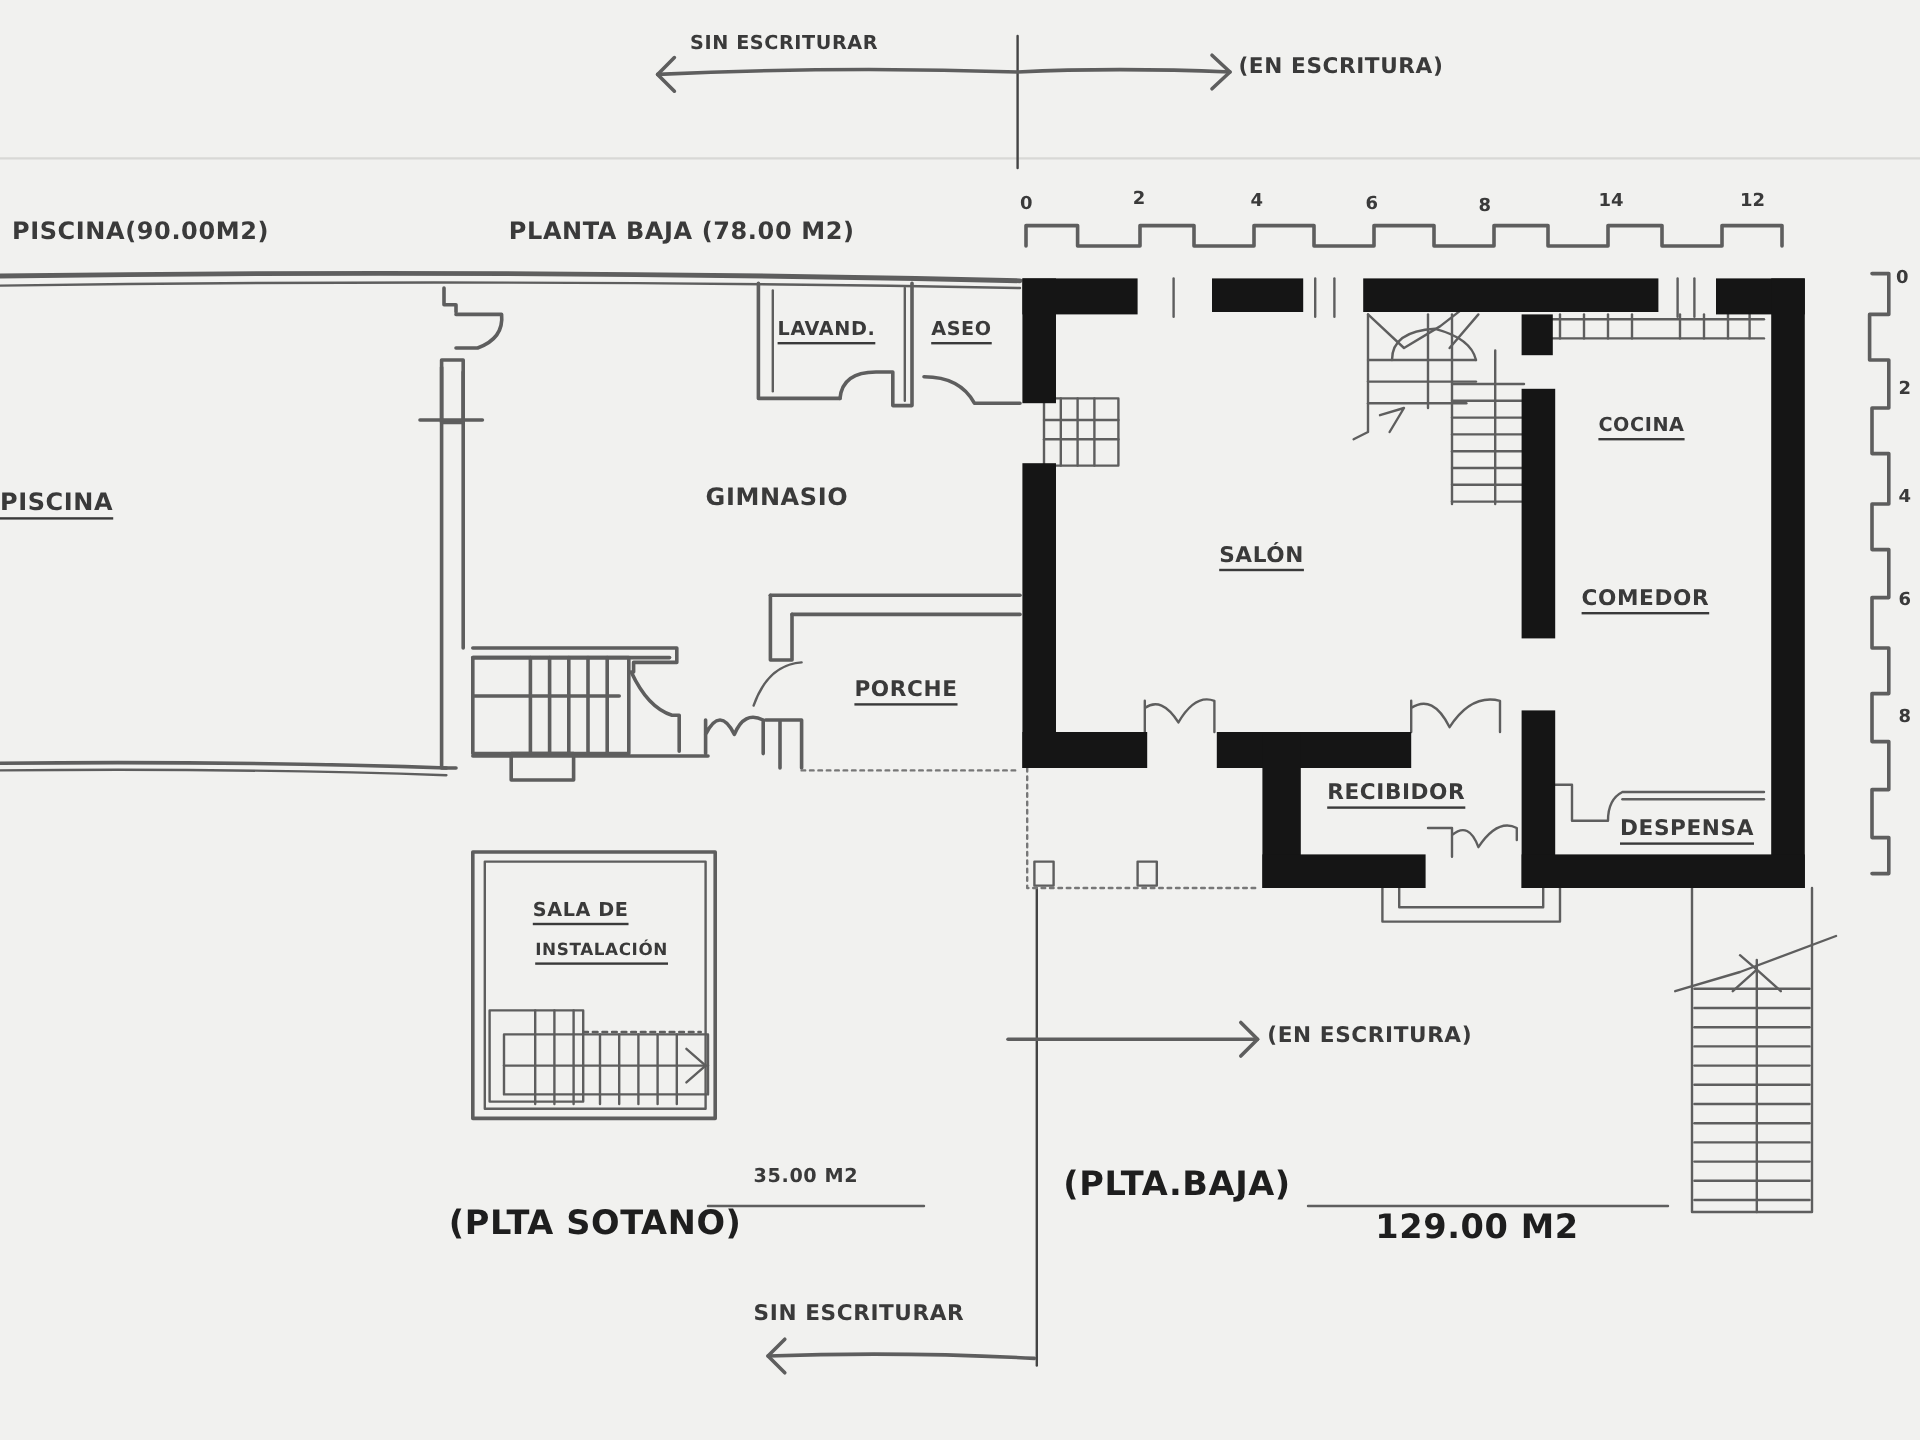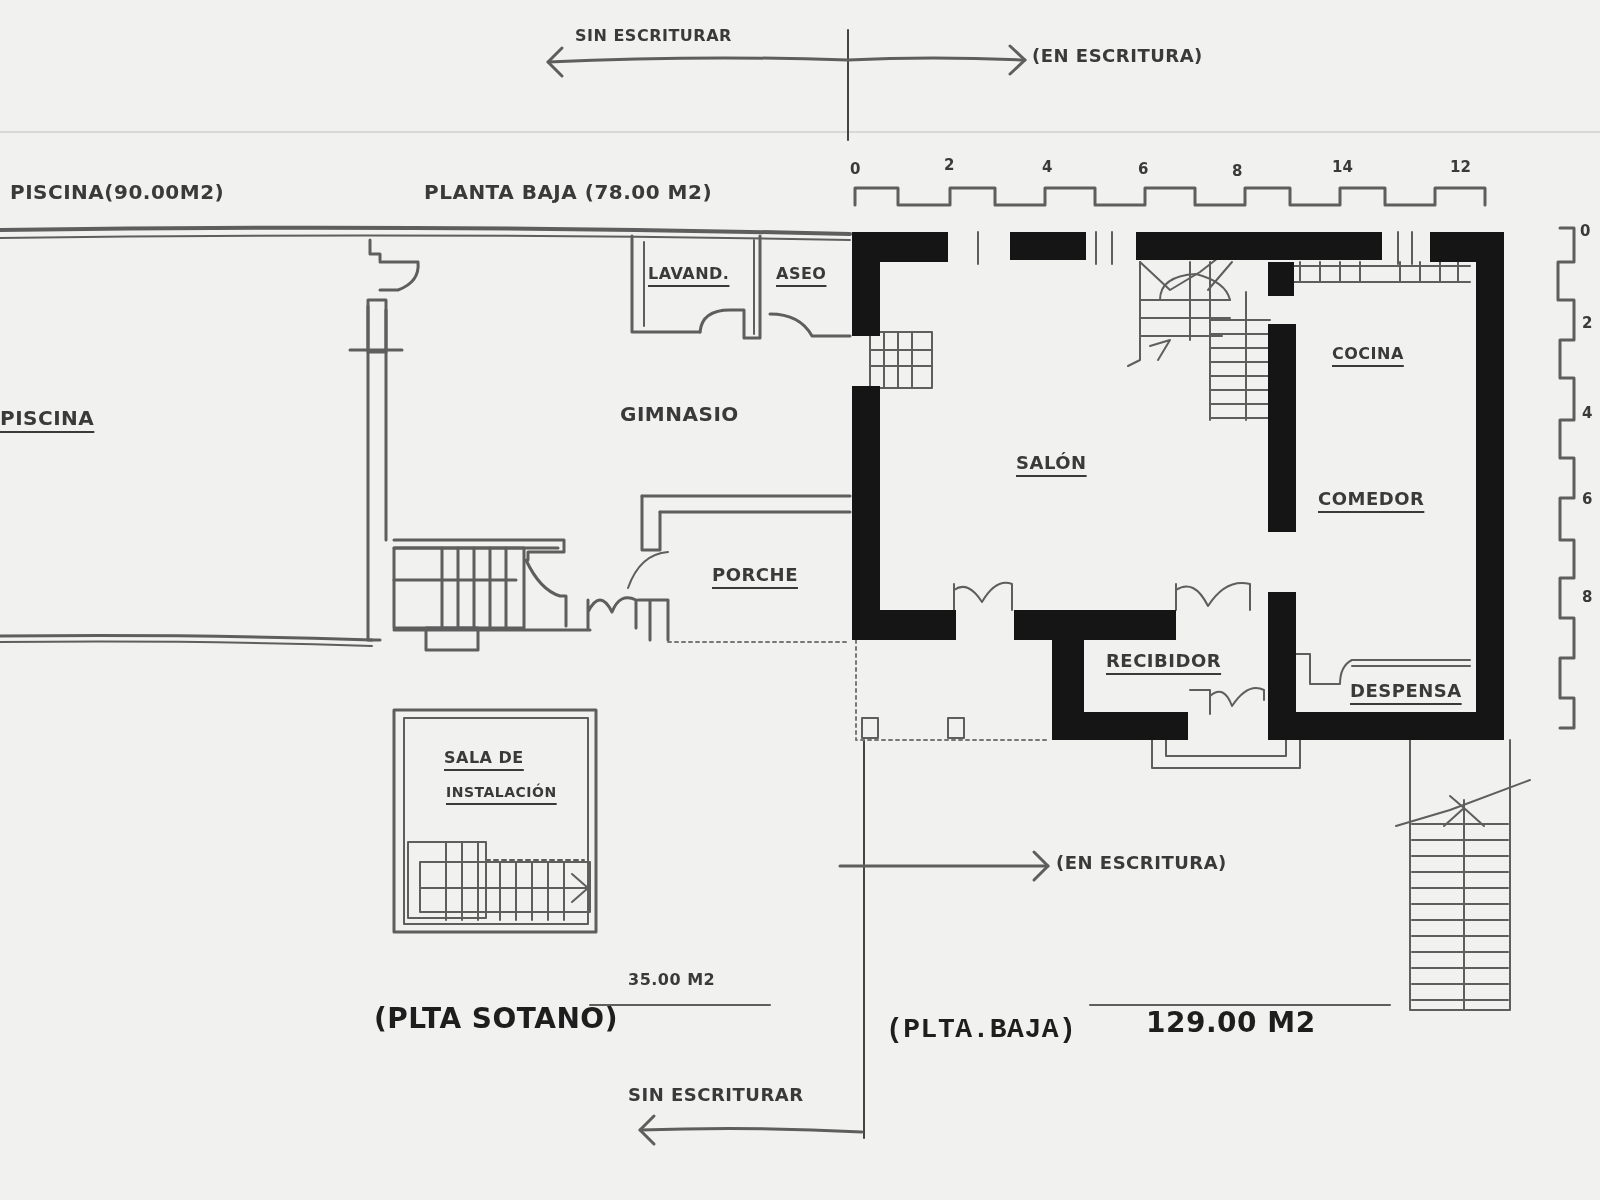--- a/index.html
+++ b/index.html
@@ -238,30 +238,30 @@
   <span class="num" style="left:1332px; top:158px;">14</span>
   <span class="num" style="left:1428px; top:158px;margin-left:22px;">12</span>
 
   <span class="num" style="left:1580px; top:222px;">0</span>
   <span class="num" style="left:1582px; top:314px;">2</span>
   <span class="num" style="left:1582px; top:404px;">4</span>
   <span class="num" style="left:1582px; top:490px;">6</span>
   <span class="num" style="left:1582px; top:588px;">8</span>
 
   <span class="lbl s20 u" style="left:0px; top:406px;">PISCINA</span>
-  <span class="lbl s20" style="left:588px; top:402px;margin-left:32px;">GIMNASIO</span>
+  <span class="lbl s20" style="left:588px; top:402px;">GIMNASIO</span>
   <span class="lbl s16 u" style="left:648px; top:264px;">LAVAND.</span>
   <span class="lbl s16 u" style="left:776px; top:264px;">ASEO</span>
   <span class="lbl s18 u" style="left:712px; top:564px;">PORCHE</span>
   <span class="lbl s18 u" style="left:1016px; top:452px;">SALÓN</span>
   <span class="lbl s16 u" style="left:1332px; top:344px;">COCINA</span>
   <span class="lbl s18 u" style="left:1318px; top:488px;">COMEDOR</span>
   <span class="lbl s18 u" style="left:1106px; top:650px;">RECIBIDOR</span>
   <span class="lbl s18 u" style="left:1350px; top:680px;">DESPENSA</span>
   <span class="lbl s16 u" style="left:444px; top:748px;">SALA DE</span>
   <span class="lbl s14 u" style="left:446px; top:784px;">INSTALACIÓN</span>
 
   <span class="lbl s28 dark" style="left:374px; top:962px;">(PLTA SOTANO)</span>
   <span class="lbl s24" style="left:628px; top:970px;">35.00 M2</span>
-  <span class="lbl s28 dark" style="left:886px; top:974px;font-family:Liberation Mono, monospace;">(PLTA.BAJA)</span>
+  <span class="lbl s28 dark" style="left:886px; top:930px;">(PLTA.BAJA)</span>
   <span class="lbl s28 dark" style="left:1146px; top:966px;">129.00 M2</span>
 
 </div>
 
 </body></html>

